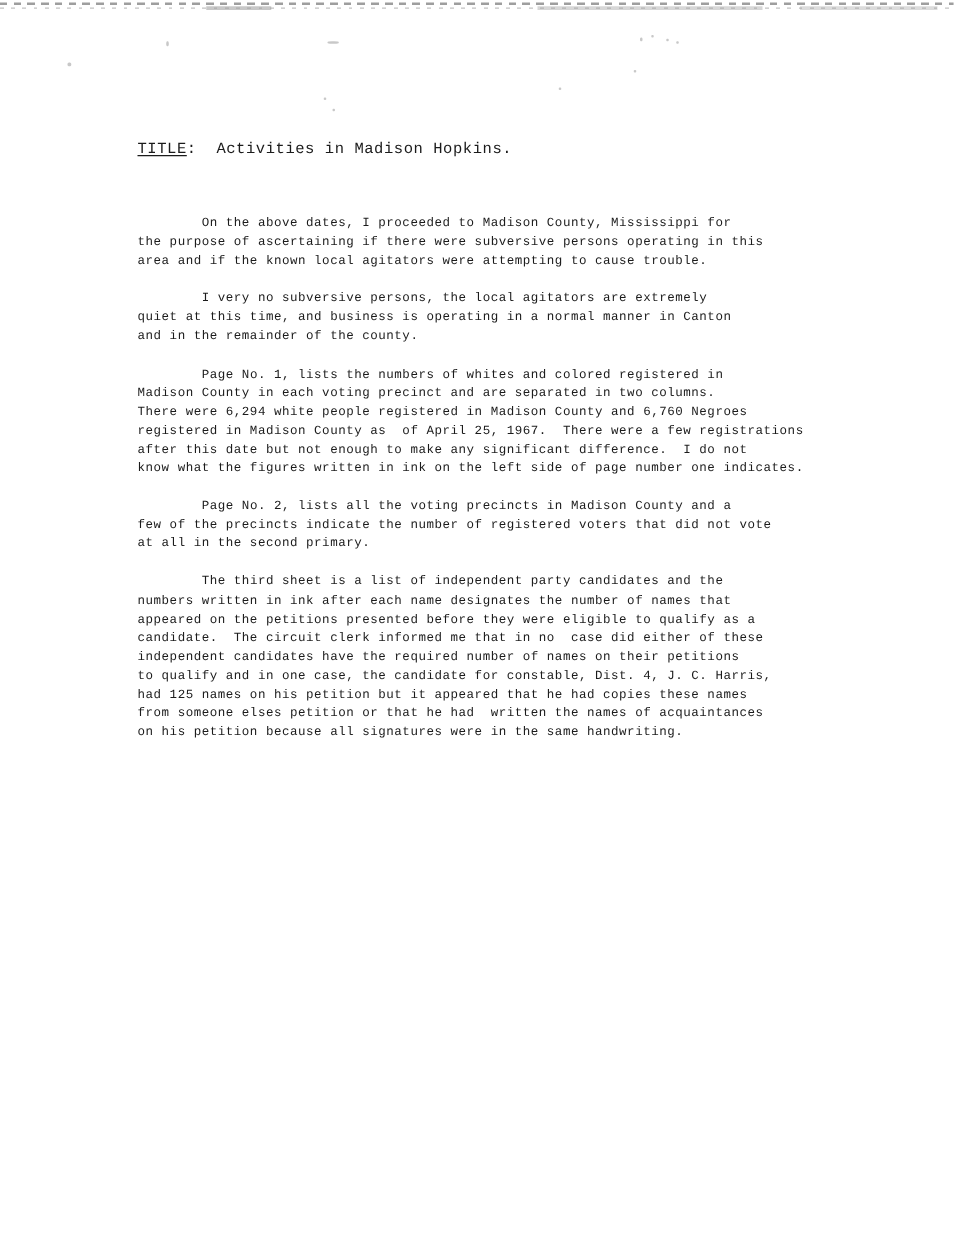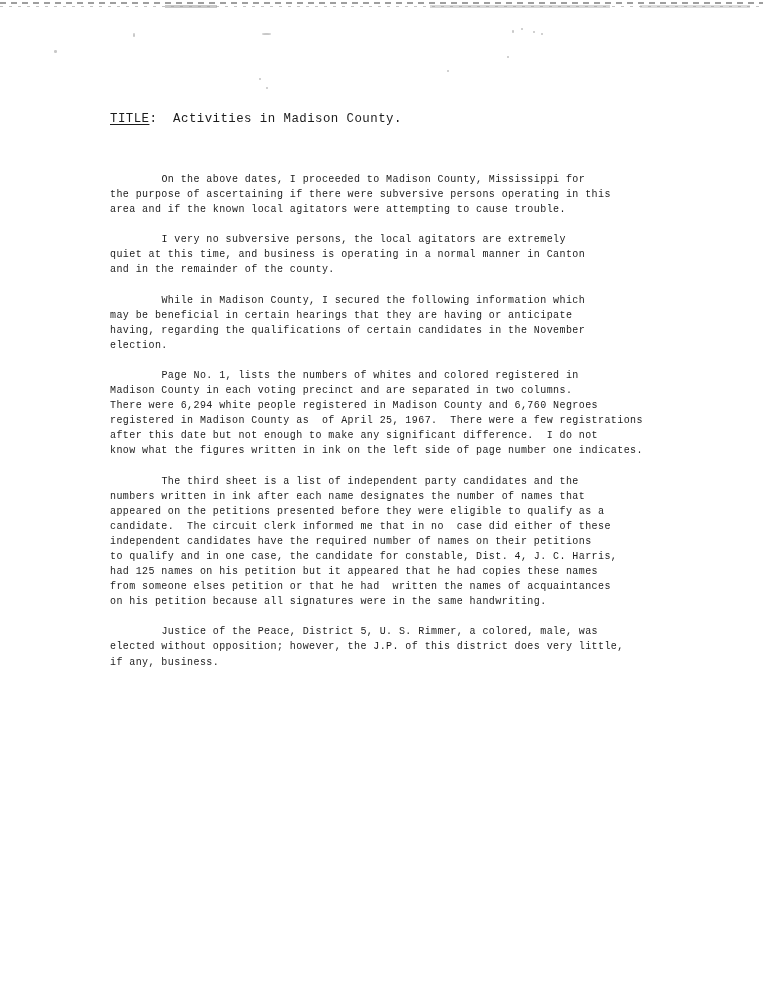--- a/index.html
+++ b/index.html
@@ -104,46 +104,42 @@
 <div class="speck" style="left:521px;top:28px;width:2px;height:2px;"></div>
 <div class="speck" style="left:533px;top:31px;width:2px;height:2px;"></div>
 <div class="speck" style="left:541px;top:33px;width:2px;height:2px;"></div>
 <div class="speck" style="left:507px;top:56px;width:2px;height:2px;"></div>
 <div class="speck" style="left:447px;top:70px;width:2px;height:2px;"></div>
 <div class="speck" style="left:259px;top:78px;width:2px;height:2px;"></div>
 <div class="speck" style="left:266px;top:87px;width:2px;height:2px;"></div>
 
 <main class="page">
 
-  <div class="field-line"><span class="field-label">TITLE</span><span>:</span>  <span>Activities in Madison County.</span></div>
+  <div class="field-line"><span class="field-label">TITLE</span><span>:</span>  <span>Activities in Madison Hopkins.</span></div>
 
 
 
   <p class="para first-body">        On the above dates, I proceeded to Madison County, Mississippi for
 the purpose of ascertaining if there were subversive persons operating in this
 area and if the known local agitators were attempting to cause trouble.</p>
   <p class="para">        I very no subversive persons, the local agitators are extremely
 quiet at this time, and business is operating in a normal manner in Canton
 and in the remainder of the county.</p>
-  <p class="para">        While in Madison County, I secured the following information which
-may be beneficial in certain hearings that they are having or anticipate
-having, regarding the qualifications of certain candidates in the November
-election.</p>
   <p class="para">        Page No. 1, lists the numbers of whites and colored registered in
 Madison County in each voting precinct and are separated in two columns.
 There were 6,294 white people registered in Madison County and 6,760 Negroes
 registered in Madison County as  of April 25, 1967.  There were a few registrations
 after this date but not enough to make any significant difference.  I do not
 know what the figures written in ink on the left side of page number one indicates.</p>
+  <p class="para">        Page No. 2, lists all the voting precincts in Madison County and a
+few of the precincts indicate the number of registered voters that did not vote
+at all in the second primary.</p>
   <p class="para">        The third sheet is a list of independent party candidates and the
 numbers written in ink after each name designates the number of names that
 appeared on the petitions presented before they were eligible to qualify as a
 candidate.  The circuit clerk informed me that in no  case did either of these
 independent candidates have the required number of names on their petitions
 to qualify and in one case, the candidate for constable, Dist. 4, J. C. Harris,
 had 125 names on his petition but it appeared that he had copies these names
 from someone elses petition or that he had  written the names of acquaintances
 on his petition because all signatures were in the same handwriting.</p>
-  <p class="para">        Justice of the Peace, District 5, U. S. Rimmer, a colored, male, was
-elected without opposition; however, the J.P. of this district does very little,
-if any, business.</p>
 
 </main>
 
 </body></html>

